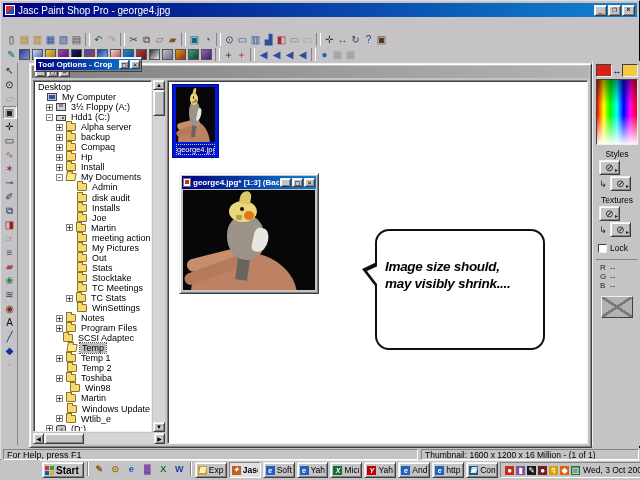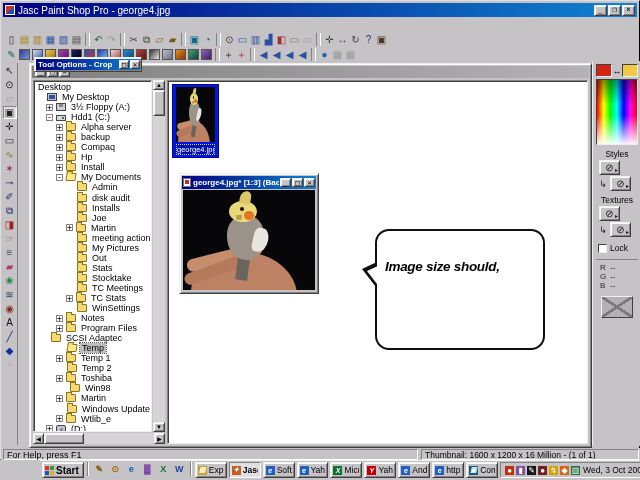--- a/index.html
+++ b/index.html
@@ -305,21 +305,21 @@
       <span class="wbtn out">□</span>
       <span class="wbtn out">×</span>
     </div>
 
     <div class="treeview wsunk">
         <div class="trow" style="padding-left: 2px;">
           <div class="tlabel">Desktop</div>
         </div>
         <div class="trow" style="padding-left: 12px;">
           <div class="ti ti-computer"></div>
-          <div class="tlabel">My Desktop</div>
+          <div class="tlabel">My Computer</div>
         </div>
         <div class="trow" style="padding-left: 12px;">
           <div class="exp">+</div>
           <div class="ti ti-floppy"></div>
           <div class="tlabel">3½ Floppy (A:)</div>
         </div>
         <div class="trow" style="padding-left: 12px;">
           <div class="exp">-</div>
           <div class="ti ti-drive"></div>
           <div class="tlabel">Hdd1 (C:)</div>
@@ -411,21 +411,21 @@
         <div class="trow" style="padding-left: 22px;">
           <div class="exp">+</div>
           <div class="ti ti-folder"></div>
           <div class="tlabel">Notes</div>
         </div>
         <div class="trow" style="padding-left: 22px;">
           <div class="exp">+</div>
           <div class="ti ti-folder"></div>
           <div class="tlabel">Program Files</div>
         </div>
-        <div class="trow" style="padding-left: 16px;">
+        <div class="trow" style="padding-left: 28px;">
           <div class="ti ti-folder"></div>
           <div class="tlabel">SCSI Adaptec</div>
         </div>
         <div class="trow" style="padding-left: 32px;">
           <div class="ti ti-folder-open"></div>
           <div class="tlabel sel">Temp</div>
         </div>
         <div class="trow" style="padding-left: 22px;">
           <div class="exp">+</div>
           <div class="ti ti-folder"></div>
@@ -520,20 +520,21 @@
         <div class="beak"></div>
     </div>
   </div>
 
   <div class="callout">
     <div class="tail"></div>
     <div class="tail2"></div>
     <div class="bubble"></div>
     <div class="txt">
       <div>Image size should,</div>
+      <div>may visibly shrink....</div>
     </div>
   </div>
 
   <div class="rpanel">
     <div class="swatches">
       <span class="sw" id="fgsw" style="background: rgb(212, 36, 20);"></span>
       <span class="swap">↔</span>
       <span class="sw" id="bgsw" style="background: rgb(242, 200, 68);"></span>
     </div>
     <div class="gradpick"></div>

